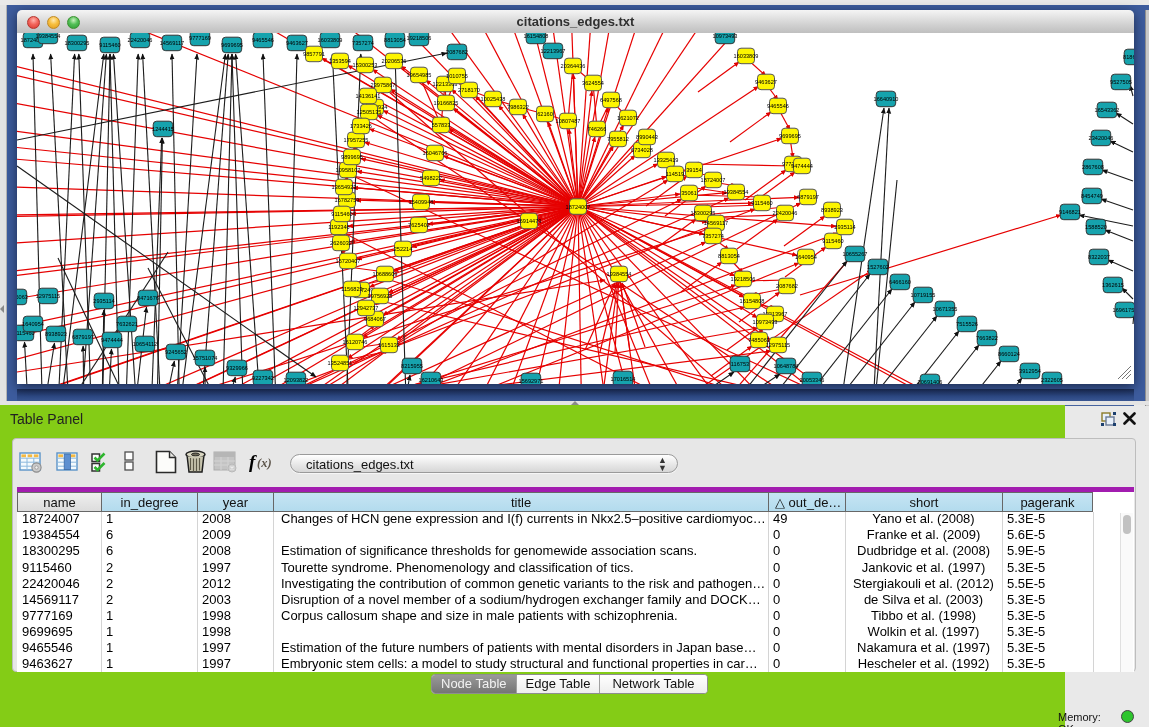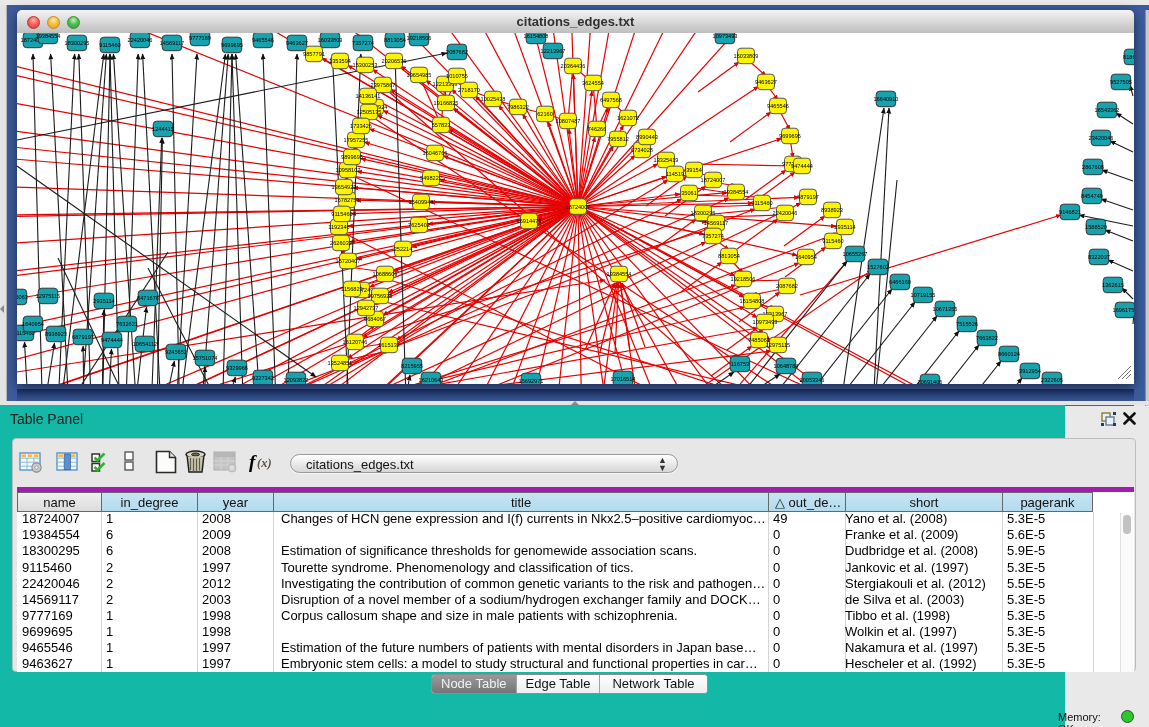--- a/index.html
+++ b/index.html
@@ -22,42 +22,42 @@
 #tlg{left:50px;background:radial-gradient(circle at 50% 30%,#c8f0bd 0%,#52bf56 45%,#2c9a33 100%);border:0.8px solid #39912f}
 #canvas{left:0;top:23px;width:1117px;height:351px;background:#fff;overflow:hidden}
 svg .re{stroke:#e60000;stroke-width:1.2;fill:none}
 svg .bk{stroke:#1c1c1c;stroke-width:1.1;fill:none}
 svg .nt{fill:#16a3ad;stroke:#333;stroke-width:1}
 svg .ny{fill:#fdf500;stroke:#555;stroke-width:1}
 svg .nl{font-family:"Liberation Sans",sans-serif;font-size:5.6px;fill:#000;text-anchor:middle}
 
 #split{left:0;top:401px;width:1149px;height:4px;background:#e4e4e4}
 
-#tp{left:0;top:405px;width:1065px;height:322px;background:#14b8a6}
+#tp{left:0;top:405px;width:1065px;height:322px;background:#84cc16}
 #tptitle{left:10px;top:6px;font-size:14px;color:#222}
 #tpfloat{left:1101px;top:6px}
 #tpclose{left:1123px;top:6px}
 #panel{left:12px;top:33px;width:1122px;height:232px;background:#e7e7e7;
  border:1px solid #bdbdbd;border-radius:4px}
 #tbicons{left:6px;top:11px}
 #combo{left:277px;top:15px;width:386px;height:17px;border:1px solid #9a9a9a;border-radius:10px;
  background:linear-gradient(#ffffff,#e8e8e8 55%,#d6d6d6);box-shadow:0 1px 1px rgba(255,255,255,.7)}
 #combo .ct{position:absolute;left:15px;top:2px;font-size:13px;color:#111}
 #combo .arr{position:absolute;right:10px;top:1px;font-size:9px;color:#333;line-height:8px}
 
 #tbl{left:4px;top:48px;width:1117px;height:180px;background:#fff;overflow:hidden;border-top:5px solid #a21caf}
 .hd{position:absolute;top:0;height:20px;background:linear-gradient(#c6e4f3,#b3dbee);
  border:1px solid #676767;border-right:none;box-sizing:border-box;
  font-size:13px;color:#111;text-align:center;line-height:19px}
 .hd0{background:linear-gradient(#efefef,#dcdcdc)}
 .tr{position:absolute;left:0;width:1117px;height:16.1px;font-size:13px;color:#000;white-space:nowrap}
 .tr div{position:absolute;top:0;line-height:16px;overflow:hidden}
 .c0{left:5px;width:80px}.c1{left:89px;width:90px}.c2{left:185px;width:72px}
 .c3{left:264px;width:486px}.c4{left:756px;width:70px}
-.c5{left:828px;width:157px;}.c6{left:990px;width:100px}
+.c5{left:828px;width:157px;text-align:center}.c6{left:990px;width:100px}
 .vline{position:absolute;top:20px;width:1px;height:165px;background:#d4d4d4}
 #vscroll{position:absolute;left:1103px;top:21px;width:12px;height:160px;background:#fafafa;border-left:1px solid #e0e0e0}
 #vthumb{position:absolute;left:1.5px;top:2px;width:8px;height:19px;background:#c2c2c2;border-radius:4px}
 
 #tabs{left:431px;top:269px;height:20px;box-sizing:border-box;border:1px solid #8e8e8e;border-radius:4px;overflow:hidden;
  background:#fff;display:flex}
 .tab{height:18px;font-size:13px;line-height:18px;padding:0 9px;color:#111;
  background:linear-gradient(#ffffff,#eeeeee);border-right:1px solid #a0a0a0}
 .tabsel{background:linear-gradient(#9a9a9a,#757575);color:#f2f2f2}
 .tab:last-child{border-right:none;padding:0 12px}

